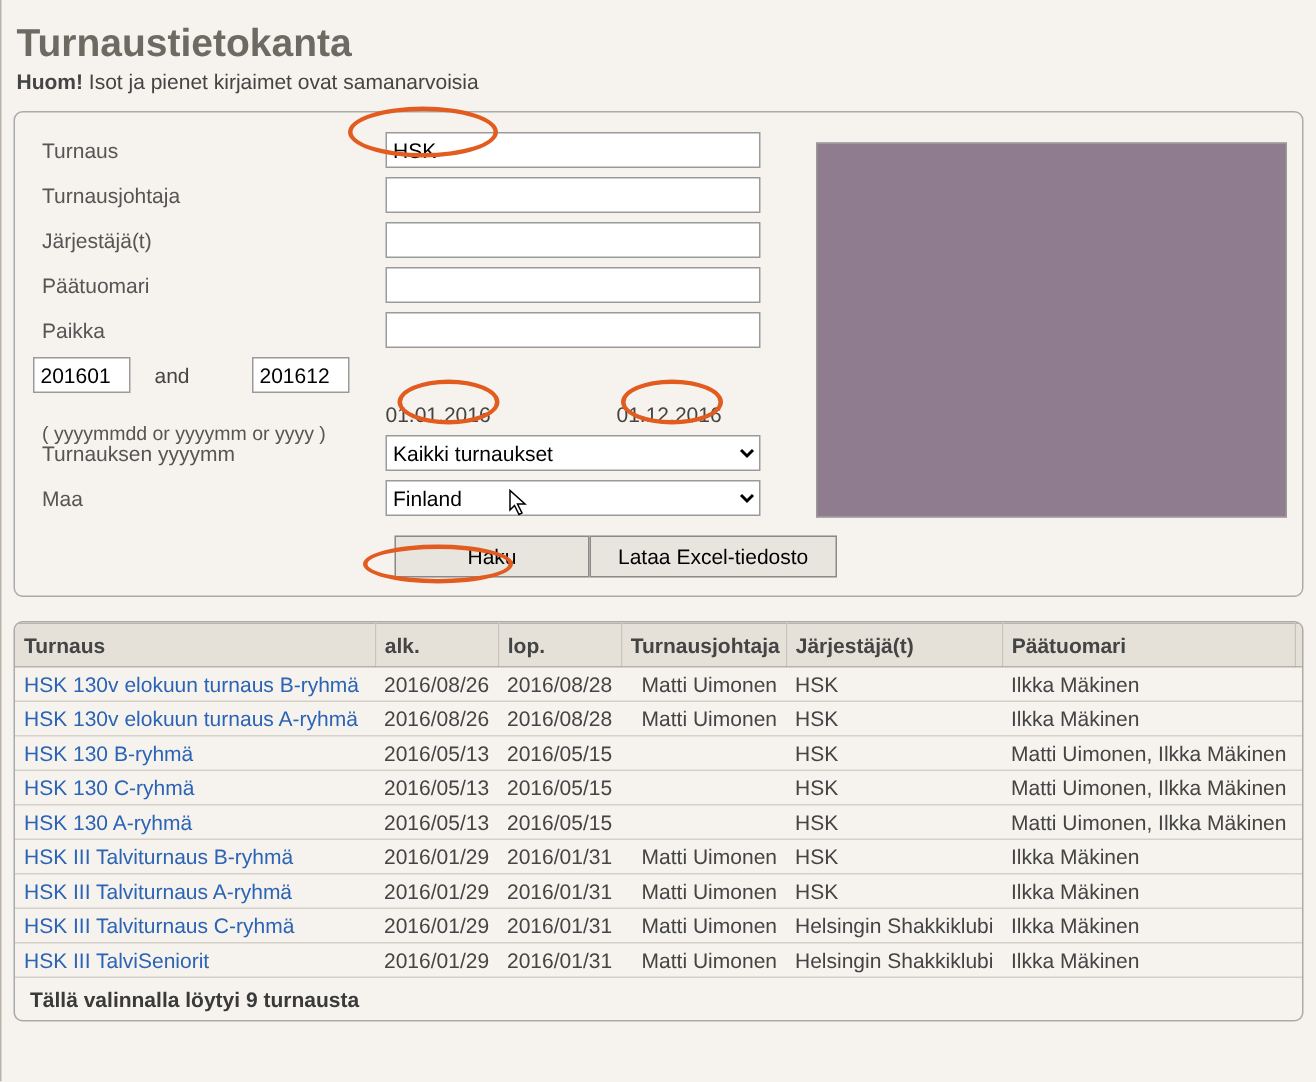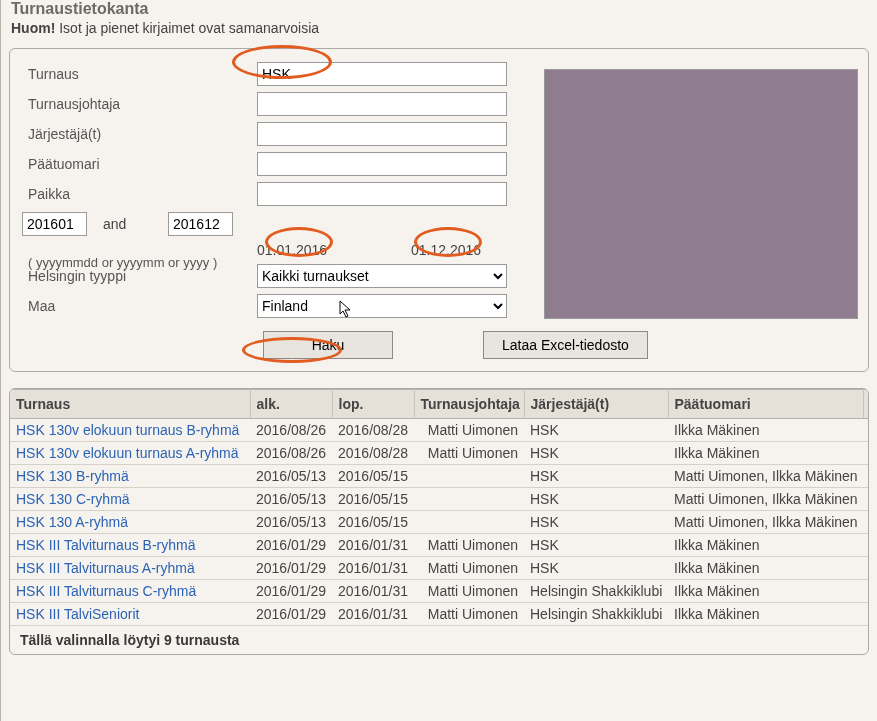--- a/index.html
+++ b/index.html
@@ -12,23 +12,23 @@
   }
   .page {
     width: 877px;
     height: 721px;
     overflow: hidden;
     position: relative;
     background: #f6f3ee;
     border-left: 1px solid #b8b3aa;
   }
   .title {
-    font-size: 16px;
+    font-size: 26px;
     color: #6d6a62;
-    padding: 0 10px 2px 10px;
+    padding: 13px 10px 2px 10px;
     font-weight: 600;
   }
   .note {
     padding: 0 10px 8px 10px;
     font-size: 14px;
     color: #444;
   }
   .note b { font-weight: 700; }
   .form-box {
     margin: 4px 8px 8px 8px;
@@ -77,21 +77,20 @@
     height: 24px;
     border: 1px solid #9a9a9a;
     background: #fff;
     font-size: 14px;
     font-family: inherit;
   }
   .btn-row {
     padding-left: 241px;
     padding-top: 10px;
     display: flex;
-    gap: 90px;
   }
   .btn {
     height: 28px;
     border: 1px solid #8a8a8a;
     background: #e8e5de;
     font-size: 14px;
     font-family: inherit;
     cursor: pointer;
     padding: 0 18px;
   }
@@ -206,21 +205,21 @@
     </div>
     <div class="form-row" style="height:22px;">
       <div class="form-label" style="font-size:13px;margin-top:24px;">( yyyymmdd or yyyymm or yyyy )</div>
       <div class="date-wrap">
         <span style="width:73px;">01.01.2016</span>
         <span class="and"></span>
         <span>01.12.2016</span>
       </div>
     </div>
     <div class="form-row">
-      <div class="form-label">Helsingin tyyppi</div>
+      <div class="form-label">Turnauksen yyyymm</div>
       <select class="form-select">
         <option>Kaikki turnaukset</option>
       </select>
     </div>
     <div class="form-row">
       <div class="form-label">Maa</div>
       <select class="form-select">
         <option>Finland</option>
       </select>
     </div>

